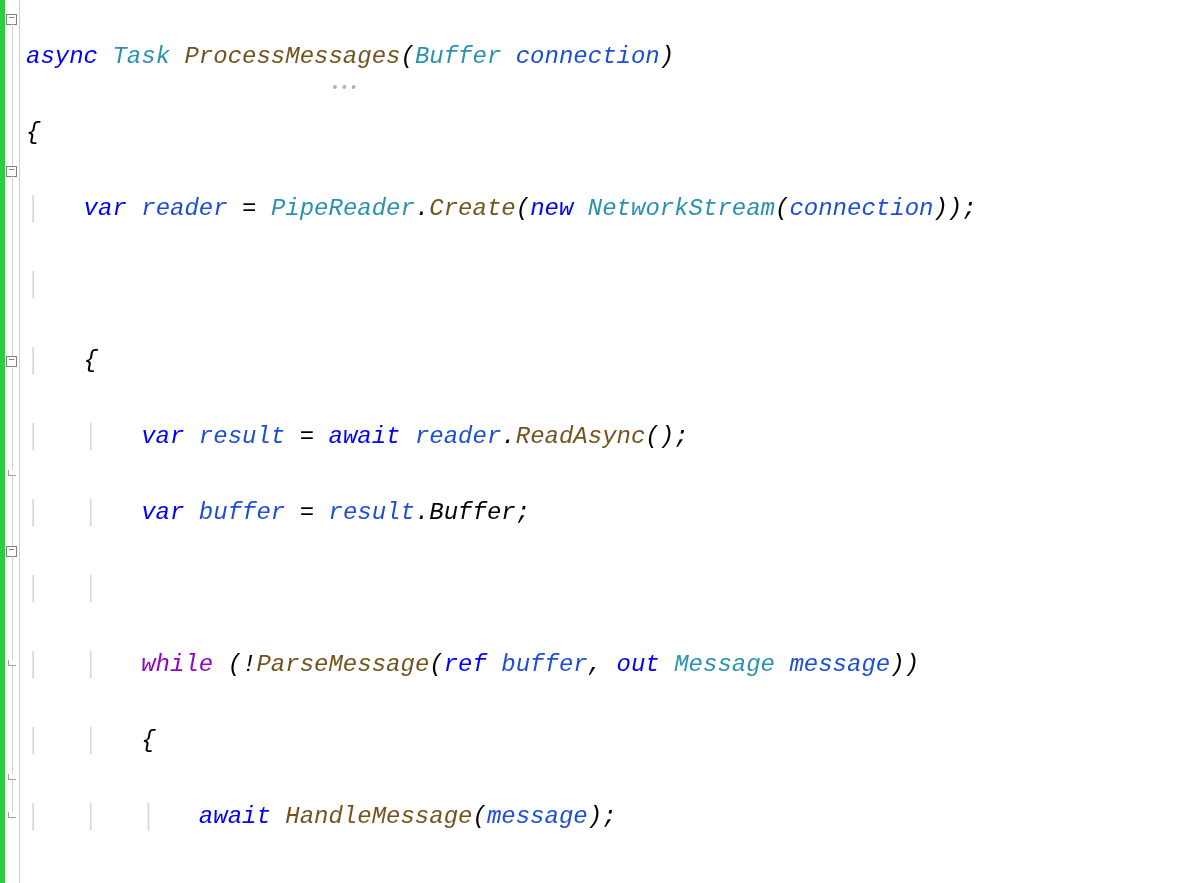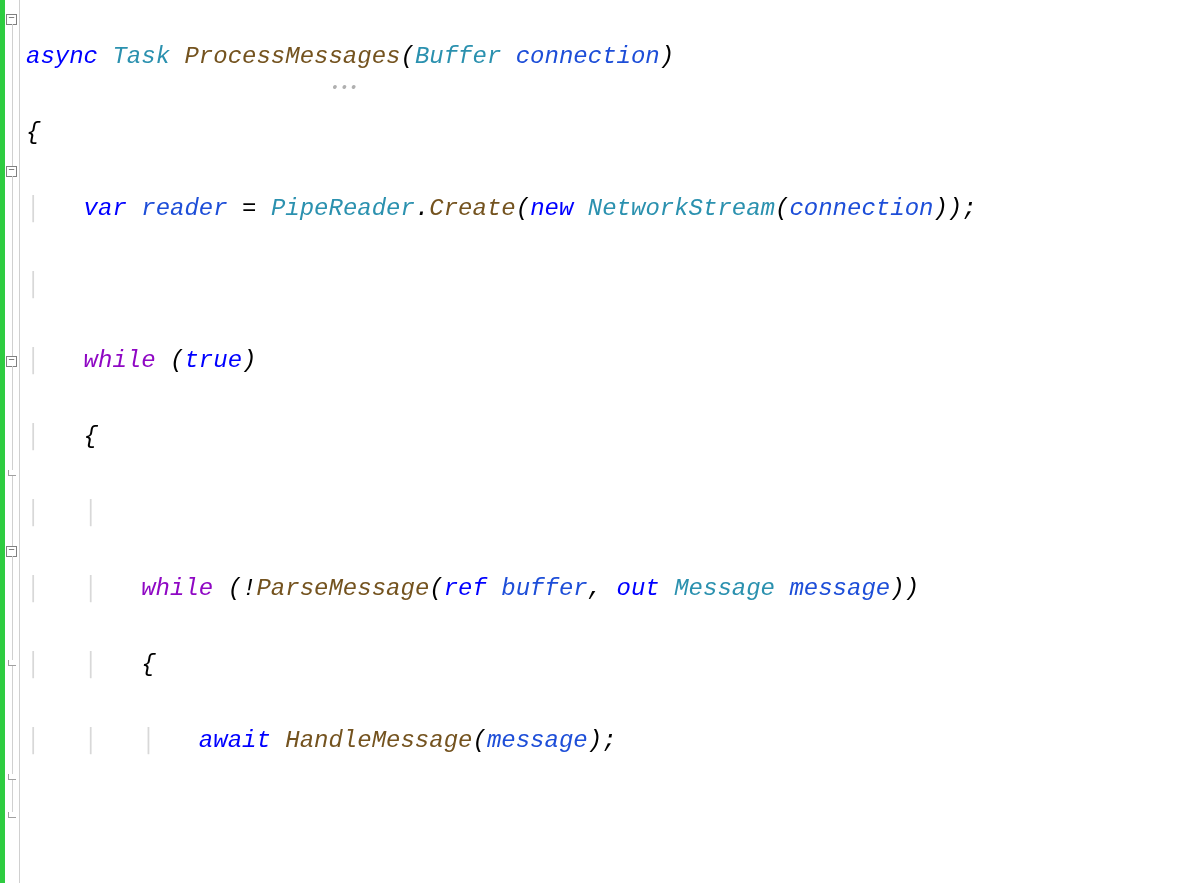--- a/index.html
+++ b/index.html
@@ -102,22 +102,23 @@
     <div class="fold-corner" style="top:774px;"></div>
     <div class="gv" style="top:780px;height:32px;"></div>
     <div class="fold-corner" style="top:812px;"></div>
   </div>
 
   <div class="code">
 <div class="code-line"><span class="kw">async</span> <span class="type">Task</span> <span class="meth">ProcessMessages</span><span class="dots-wrap"><span class="dots dots-inner">•••</span></span><span class="punct">(</span><span class="type">Buffer</span> <span class="param">connection</span><span class="punct">)</span></div>
 <div class="code-line"><span class="punct">{</span></div>
 <div class="code-line"><span class="guide">│   </span><span class="kw">var</span> <span class="param">reader</span><span class="punct"> = </span><span class="type">PipeReader</span><span class="punct">.</span><span class="meth">Create</span><span class="punct">(</span><span class="kw">new</span> <span class="type">NetworkStream</span><span class="punct">(</span><span class="param">connection</span><span class="punct">)</span><span class="punct">)</span><span class="punct">;</span></div>
 <div class="code-line"><span class="guide">│</span></div>
-<div class="code-line"><span class="guide">│   </span><span class="ctrl">while</span> <span class="punct">(</span><span class="kw">true</span><span class="punct">)</span></div>
 <div class="code-line"><span class="guide">│   </span><span class="punct">{</span></div>
+<div class="code-line"><span class="guide">│   │   </span><span class="kw">var</span> <span class="param">result</span><span class="punct"> = </span><span class="kw">await</span> <span class="param">reader</span><span class="punct">.</span><span class="meth">ReadAsync</span><span class="punct">()</span><span class="punct">;</span></div>
+<div class="code-line"><span class="guide">│   │   </span><span class="kw">var</span> <span class="param">buffer</span><span class="punct"> = </span><span class="param">result</span><span class="punct">.</span><span class="memb">Buffer</span><span class="punct">;</span></div>
 <div class="code-line"><span class="guide">│   │</span></div>
 <div class="code-line"><span class="guide">│   │   </span><span class="ctrl">while</span> <span class="punct">(</span><span class="punct">!</span><span class="meth">ParseMessage</span><span class="punct">(</span><span class="kw">ref</span> <span class="param">buffer</span><span class="punct">, </span><span class="kw">out</span> <span class="type">Message</span> <span class="param">message</span><span class="punct">)</span><span class="punct">)</span></div>
 <div class="code-line"><span class="guide">│   │   </span><span class="punct">{</span></div>
 <div class="code-line"><span class="guide">│   │   │   </span><span class="kw">await</span> <span class="meth">HandleMessage</span><span class="punct">(</span><span class="param">message</span><span class="punct">)</span><span class="punct">;</span></div>
 
 
 
 
 
 

